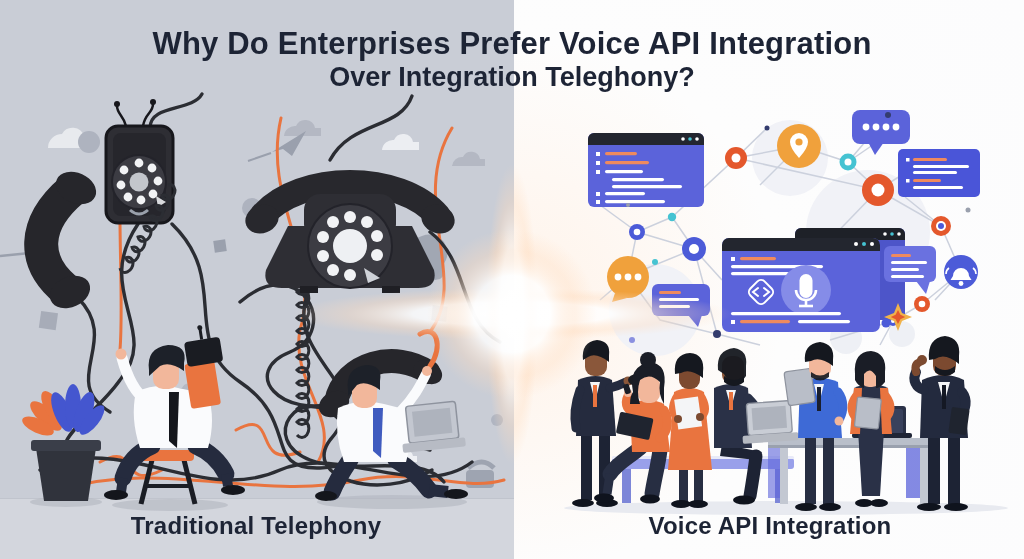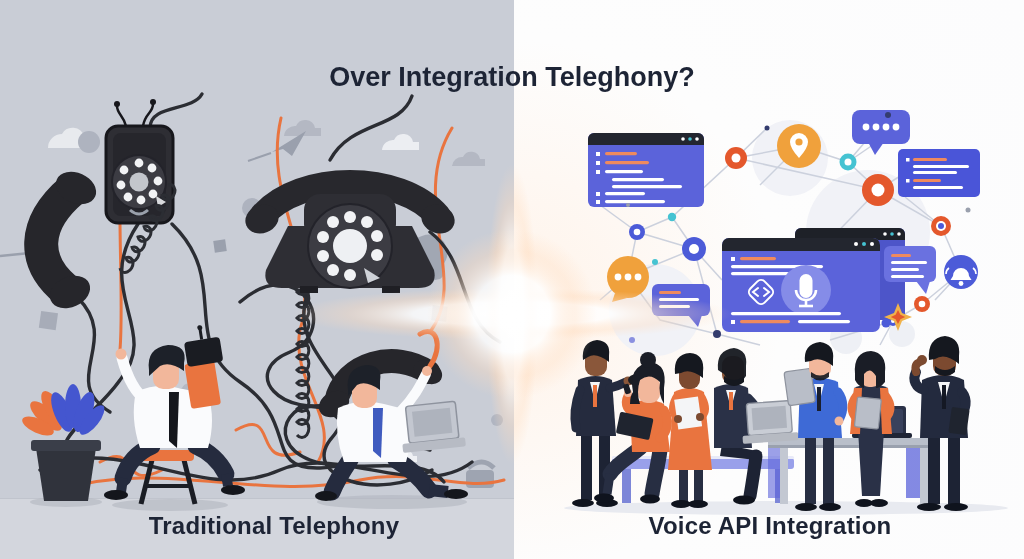--- a/index.html
+++ b/index.html
@@ -8,21 +8,21 @@
   .panel-left{position:absolute;left:0;top:0;width:514px;height:559px;background:#c9cdd6;}
   .panel-left .floor{position:absolute;left:0;bottom:0;width:100%;height:60px;background:#d3d6dd;border-top:1px solid #c0c4cd;}
   .panel-right{position:absolute;left:514px;top:0;width:510px;height:559px;
                background:radial-gradient(circle at 0% 55%, #fff3e9 0%, #fdfdfd 45%, #fcfcfd 100%);}
   .illus{position:absolute;left:0;top:0;}
   .title{position:absolute;left:0;width:1024px;text-align:center;color:#1d2435;font-weight:800;}
   .title.l1{top:26px;font-size:31px;letter-spacing:0.2px;}
   .title.l2{top:62px;font-size:27px;font-weight:700;}
   .plabel{position:absolute;top:512px;width:512px;text-align:center;color:#1d2435;
           font-size:24px;font-weight:800;letter-spacing:0.2px;}
-  .plabel.left{left:18px;}
+  .plabel.left{left:0;}
   .plabel.right{left:514px;}
 </style>
 </head>
 <body>
 
 <div class="stage">
   <div class="panel-left">
     <div class="floor"></div>
   </div>
   <div class="panel-right"></div>
@@ -541,16 +541,17 @@
       <path d="M935,366 q10,8 20,0 l0,6 q-10,8 -20,0 z" fill="#15181f"></path>
     </g>
 
     <g>
       <ellipse cx="512" cy="314" rx="220" ry="26" fill="url(#flareG)"></ellipse>
       <ellipse cx="512" cy="314" rx="26" ry="150" fill="url(#flareG)"></ellipse>
       <circle cx="512" cy="314" r="85" fill="url(#flareG)"></circle>
     </g>
   </svg>
 
+  <div class="title l1">Why Do Enterprises Prefer Voice API Integration</div>
   <div class="title l2">Over Integration Teleghony?</div>
   <div class="plabel left">Traditional Telephony</div>
   <div class="plabel right">Voice API Integration</div>
 </div>
 
 </body></html>

